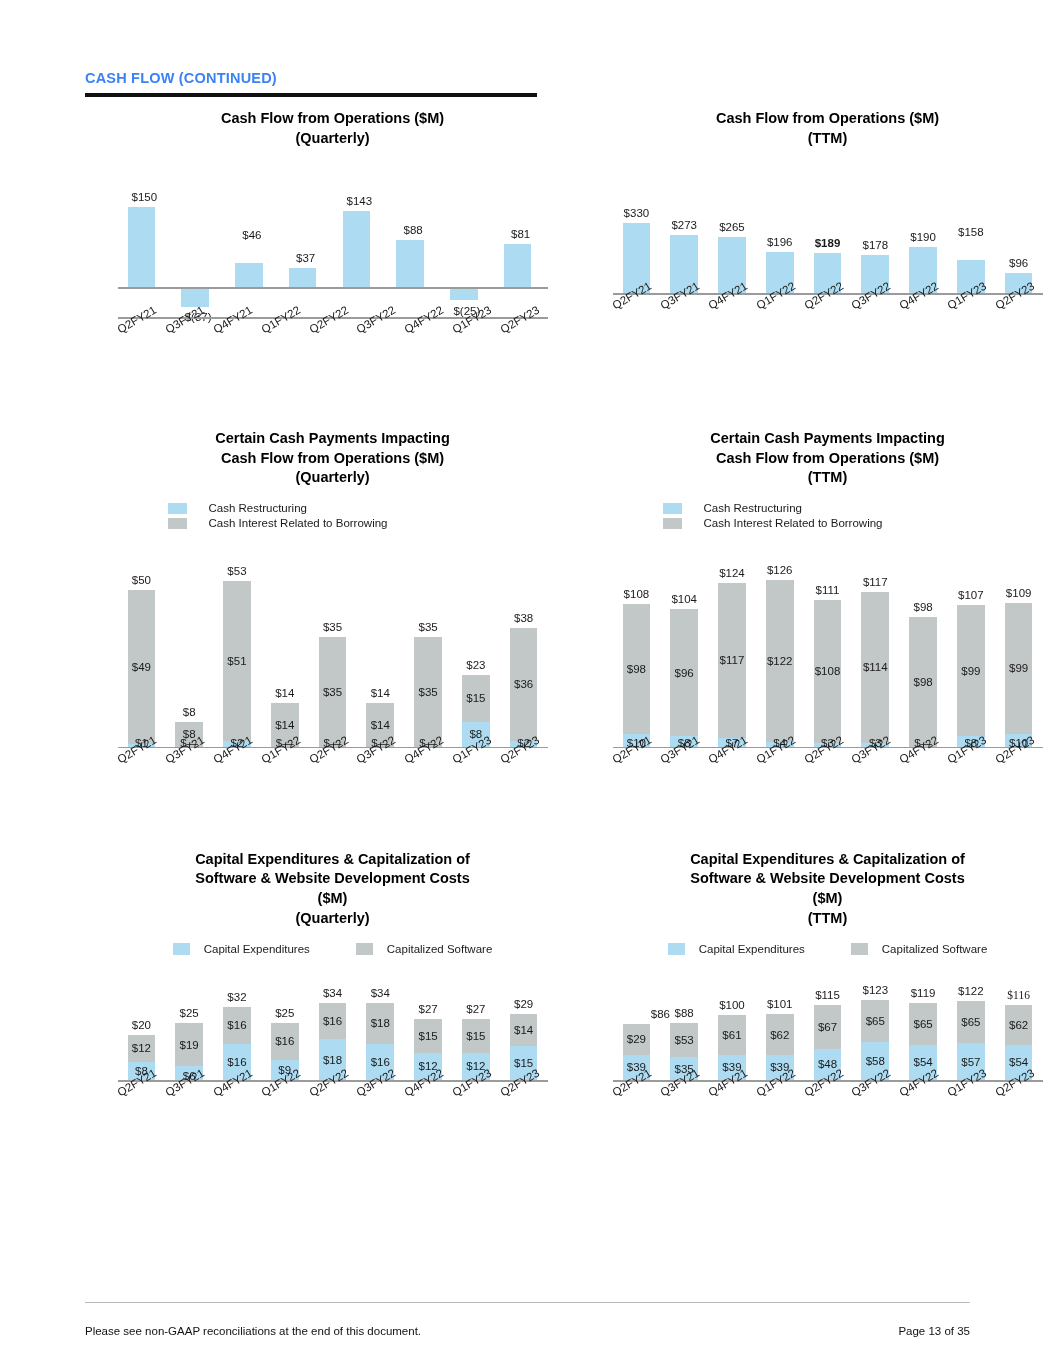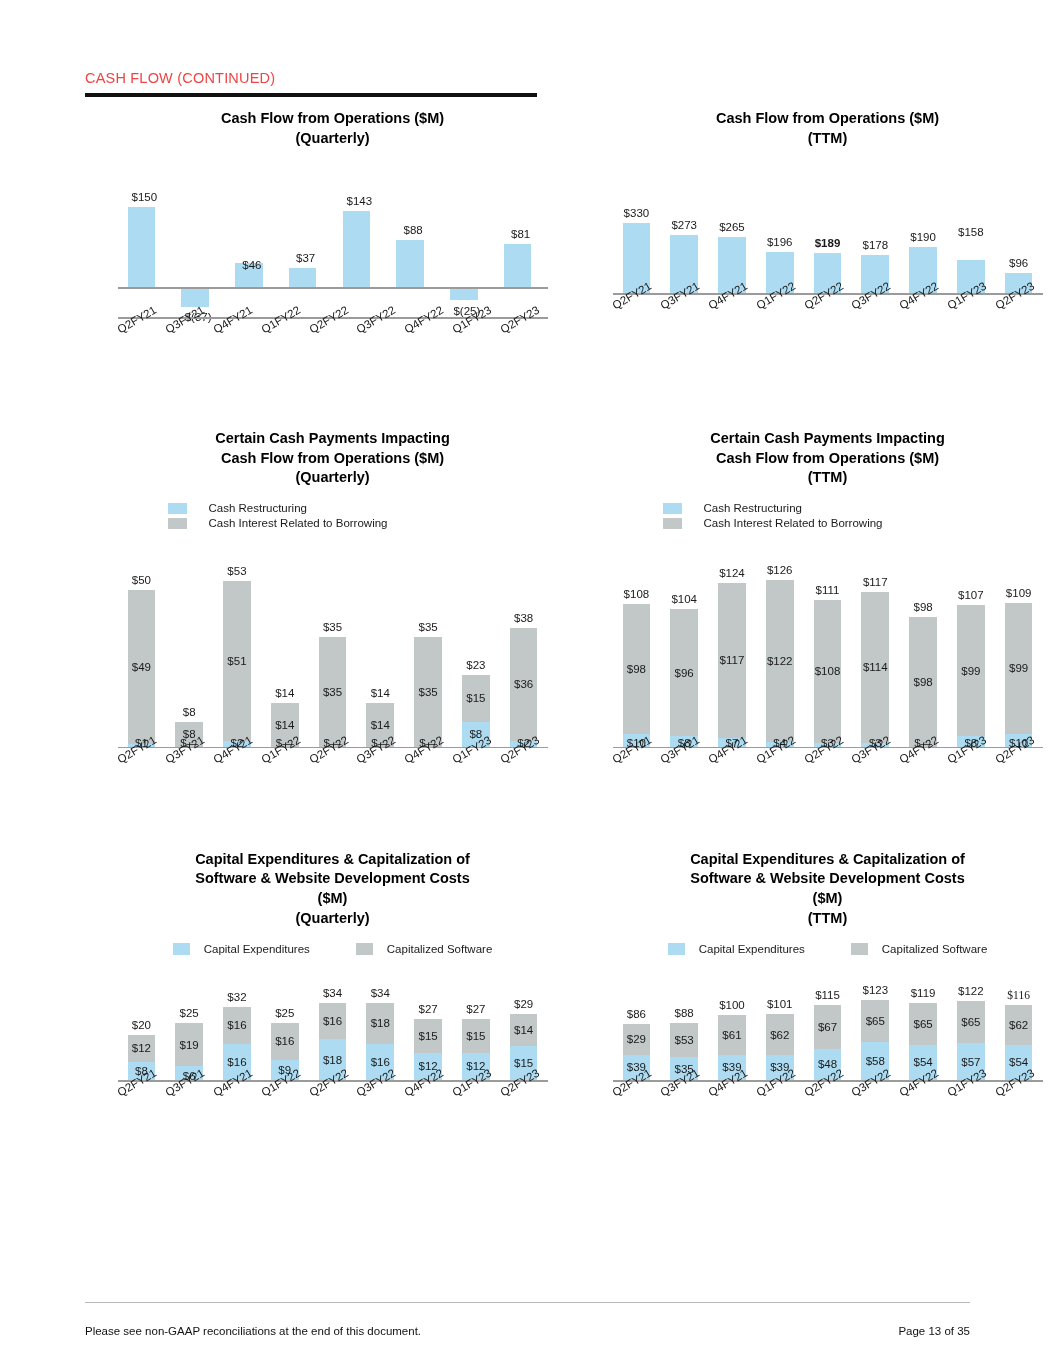--- a/index.html
+++ b/index.html
@@ -10,22 +10,22 @@
     font-family:"Liberation Sans", sans-serif;
     color:#000;
     position:relative;
     overflow:hidden;
   }
   .page { position:relative; width:1055px; height:1365px; padding:0 85px; }
 
   
   .section-head { padding-top:70px; }
   .section-title {
-    font-size:14.5px; font-weight:normal; letter-spacing:.2px;
-    color:#ef4444; margin:0 0 7px 0;
+    font-size:14.5px; font-weight:bold; letter-spacing:.2px;
+    color:#3b82f6; margin:0 0 7px 0;
   }
   .section-rule { height:4px; background:#111; width:452px; }
 
   
   .grid {
     display:grid;
     grid-template-columns:495px 495px;
     column-gap:0px;
     margin-top:12px;
   }
@@ -102,21 +102,21 @@
             <div class="slot">
               <div class="bar blue" style="width: 27.7111px; height: 79.7727px; left: 10.0333px; top: 25.3182px;"></div>
               <div class="val" style="top: 9.31818px;">$150</div>
             </div>
             <div class="slot">
               <div class="bar blue" style="width: 27.7111px; height: 19.6773px; left: 10.0333px; top: 105.091px;"></div>
               <div class="val" style="top: 128.768px;">$(37)</div>
             </div>
             <div class="slot">
               <div class="bar blue" style="width: 27.7111px; height: 24.4636px; left: 10.0333px; top: 80.6273px;"></div>
-              <div class="val" style="top: 77px;">$46</div>
+              <div class="val" style="top: 47px;">$46</div>
             </div>
             <div class="slot">
               <div class="bar blue" style="width: 27.7111px; height: 19.6773px; left: 10.0333px; top: 85.4136px;"></div>
               <div class="val" style="top: 69.4136px;">$37</div>
             </div>
             <div class="slot">
               <div class="bar blue" style="width: 27.7111px; height: 76.05px; left: 10.0333px; top: 29.0409px;"></div>
               <div class="val" style="top: 13.0409px;">$143</div>
             </div>
             <div class="slot">
@@ -604,21 +604,21 @@
         <div class="legend-row">
           <span class="swatch gray"></span>
           <span class="legend-txt">Capitalized Software</span>
         </div>
       </div>
       <div class="plot" id="plot-capex-ttm" style="width:430px;height:150px;margin-top:22px;">
           <div class="bars" style="top: 0px; height: 102px;">
             <div class="slot">
               <div class="bar" style="background: rgb(194, 199, 199); width: 27.7111px; height: 30.5873px; left: 10.0333px; top: 46.0317px;"></div>
               <div class="bar" style="background: rgb(173, 220, 242); width: 27.7111px; height: 25.381px; left: 10.0333px; top: 76.619px;"></div>
-              <div class="val" style="top: 30.0317px;">$86</div>
+              <div class="val" style="top: 30.0317px; margin-left: 24px;">$86</div>
               <div class="val-in" style="top: 61.3254px;">$29</div>
               <div class="val-in" style="top: 89.3095px;">$39</div>
             </div>
             <div class="slot">
               <div class="bar" style="background: rgb(194, 199, 199); width: 27.7111px; height: 34.4921px; left: 10.0333px; top: 44.7302px;"></div>
               <div class="bar" style="background: rgb(173, 220, 242); width: 27.7111px; height: 22.7778px; left: 10.0333px; top: 79.2222px;"></div>
               <div class="val" style="top: 28.7302px;">$88</div>
               <div class="val-in" style="top: 61.9762px;">$53</div>
               <div class="val-in" style="top: 90.6111px;">$35</div>
             </div>

